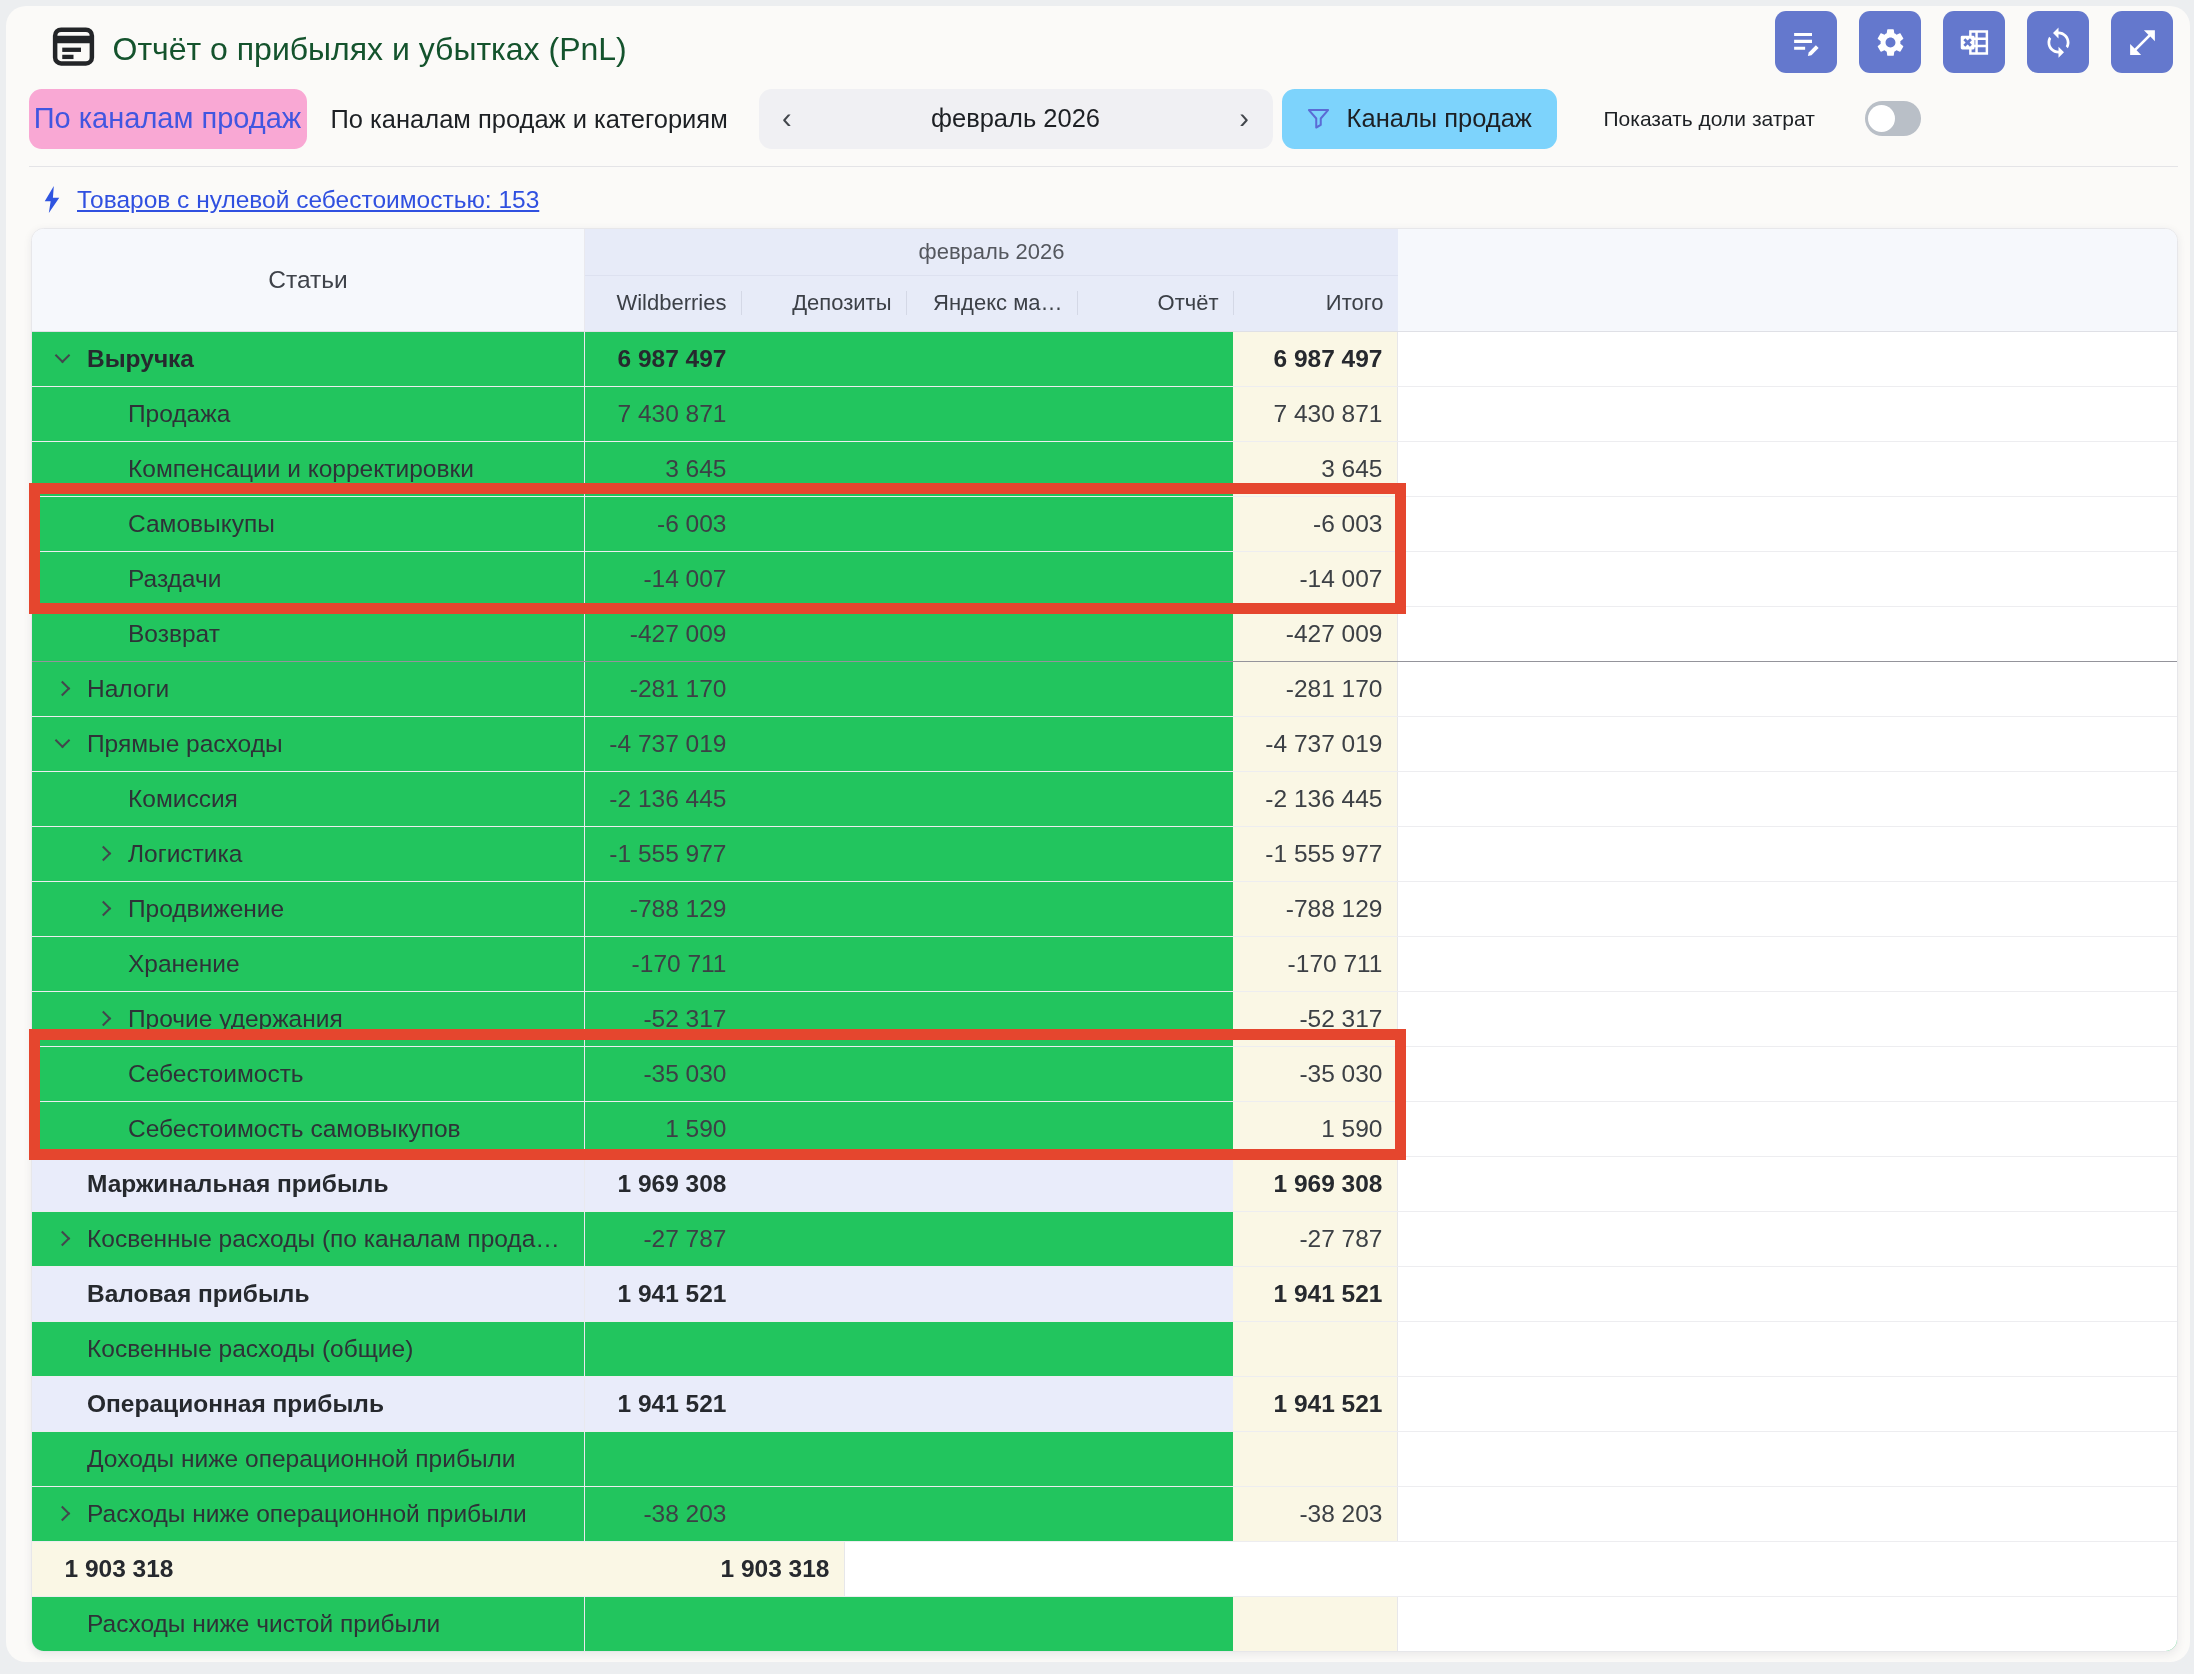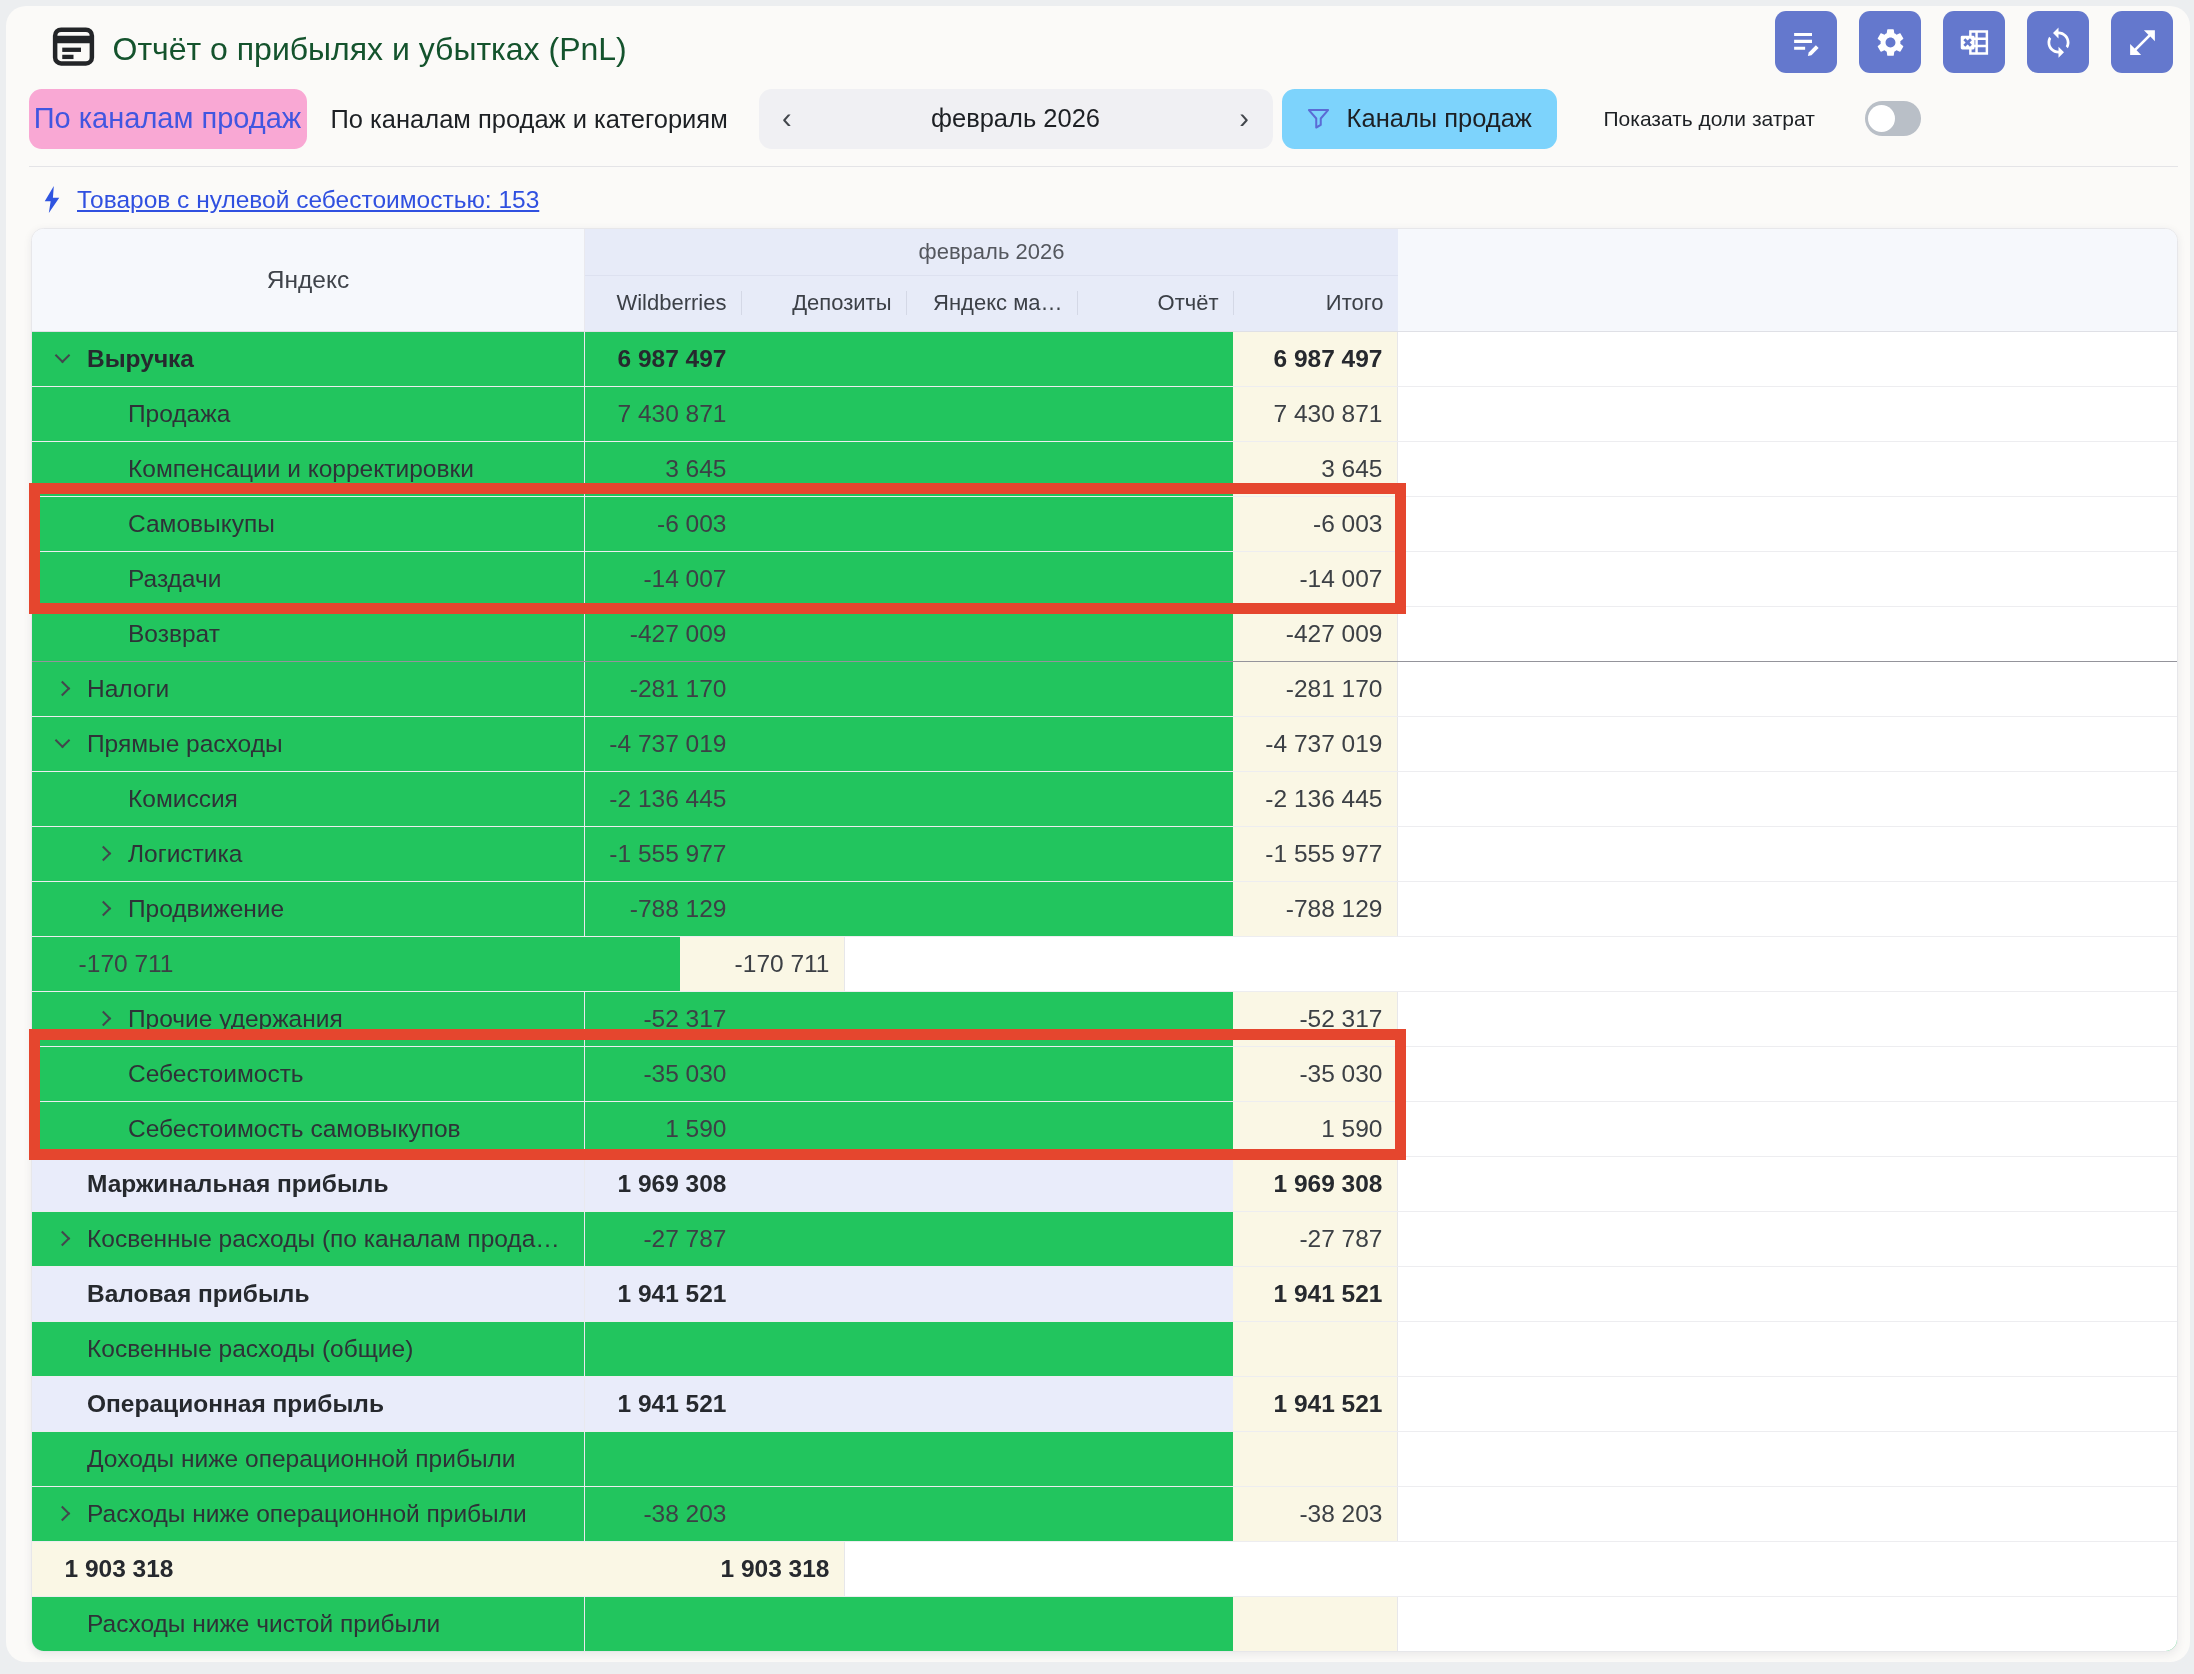--- a/index.html
+++ b/index.html
@@ -202,21 +202,21 @@
 
   <div class="alert">
     <svg width="22" height="29" viewBox="0 0 24 32">
       <path d="M14 1L4 18h6.5L8.5 31l11.5-17h-7L14 1z" fill="#2f54e0"></path>
     </svg>
     <a href="#">Товаров с нулевой себестоимостью: 153</a>
   </div>
 
   <div class="tcard">
     <div class="thead">
-      <div class="h-first">Яндекс</div>
+      <div class="h-first">Статьи</div>
       <div class="h-period">
         <div class="h-group">февраль 2026</div>
         <div class="h-cols">
             <div class="h-col w0">Wildberries</div>
             <div class="h-col w1">Депозиты</div>
             <div class="h-col w2">Яндекс ма…</div>
             <div class="h-col w3">Отчёт</div>
             <div class="h-col w4">Итого</div>
           </div>
       </div>
@@ -349,20 +349,24 @@
       <span class="lbl">Продвижение</span>
     </div>
     <div class="c-val w0">-788 129</div>
     <div class="c-val w1"></div>
     <div class="c-val w2"></div>
     <div class="c-val w3"></div>
     <div class="c-val c-total w4">-788 129</div>
     <div class="c-fill"></div>
   </div>
         <div class="trow lvl2">
+    <div class="c-label">
+
+      <span class="lbl">Хранение</span>
+    </div>
     <div class="c-val w0">-170 711</div>
     <div class="c-val w1"></div>
     <div class="c-val w2"></div>
     <div class="c-val w3"></div>
     <div class="c-val c-total w4">-170 711</div>
     <div class="c-fill"></div>
   </div>
         <div class="trow lvl2">
     <div class="c-label">
       <span class="chev dir-right"></span>

